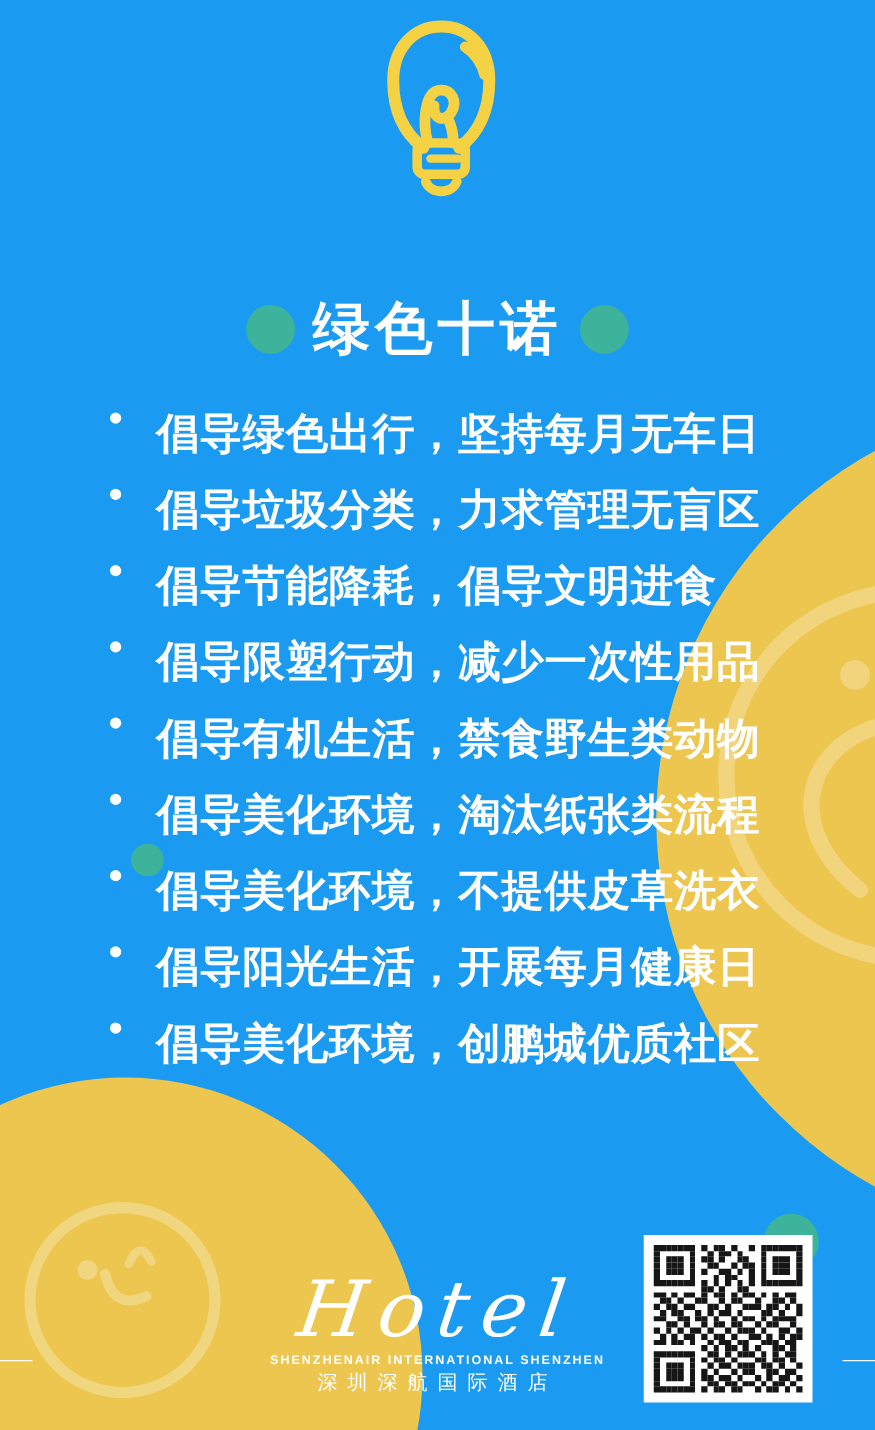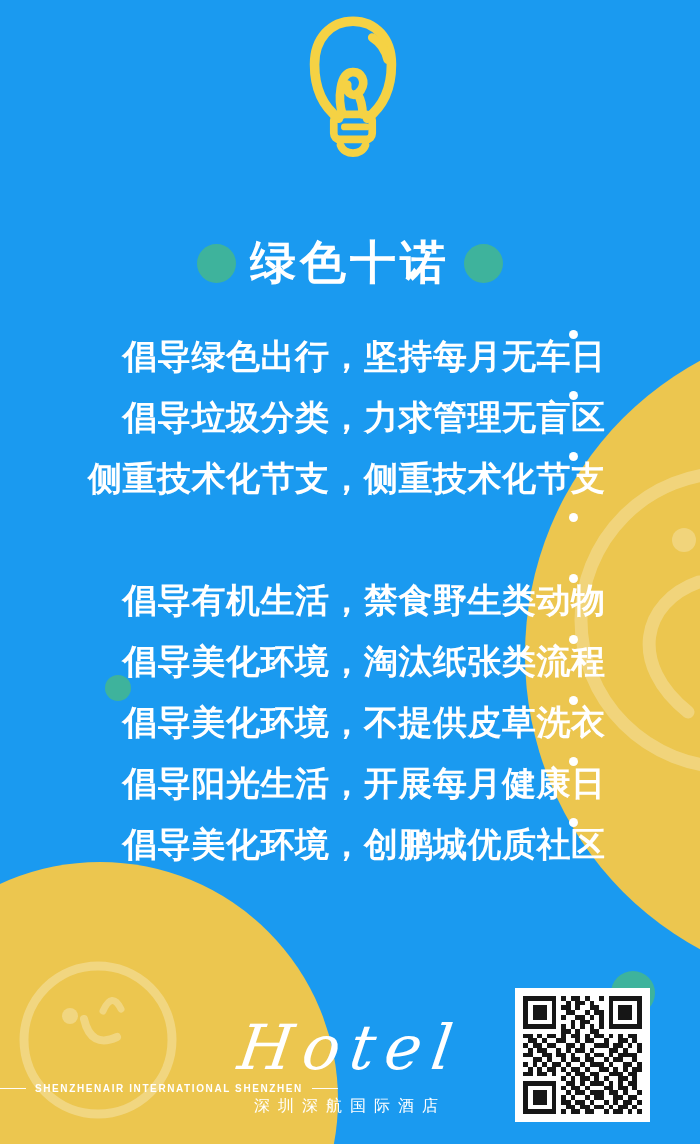--- a/index.html
+++ b/index.html
@@ -20,21 +20,21 @@
     display:flex;align-items:center;justify-content:center;gap:14px;
   }
   .title-dot{width:39px;height:39px;border-radius:50%;background:var(--teal,#3EB39C);}
   .page-title{
     margin:0;font-family:"Liberation Serif","DejaVu Serif",serif;
     font-size:46px;font-weight:bold;color:#fff;letter-spacing:4px;line-height:1;
   }
 
   
   .pledges{position:absolute;top:330px;left:88px;z-index:2;list-style:none;margin:0;padding:0;}
-  .pledge{height:61px;display:flex;align-items:flex-end;flex-direction:column;}
+  .pledge{height:61px;display:flex;align-items:flex-start;}
   .bullet{flex:none;width:9px;height:9px;border-radius:50%;background:#fff;margin-right:28px;}
   .pledge-text{
     font-size:34px;font-weight:bold;color:#fff;line-height:1;
     letter-spacing:0.5px;white-space:nowrap;
   }
 
   
   .qr{
     position:absolute;left:515px;top:988px;width:119px;height:118px;
     background:#fff;padding:8px;z-index:2;
@@ -43,21 +43,21 @@
   .qr .m{background:#161616;}
 
   
   .logo{position:absolute;left:0;top:1016px;width:100%;text-align:center;z-index:2;color:#fff;}
   .hotel-script{
     display:inline-block;margin:0;
     font-family:"DejaVu Serif","Liberation Serif",serif;font-style:italic;font-weight:normal;
     font-size:62px;line-height:64px;letter-spacing:10px;color:#fff;
     transform:skewX(-8deg);
   }
-  .logo-sub{display:flex;align-items:center;justify-content:flex-start;gap:9px;margin-top:3px;}
+  .logo-sub{display:flex;align-items:center;justify-content:space-between;gap:9px;margin-top:3px;}
   .logo-sub .line{width:26px;height:1px;background:rgba(255,255,255,.95);}
   .sub-text{font-size:10px;font-weight:bold;letter-spacing:1.6px;color:#fff;}
   .logo-cn{margin-top:2px;font-size:16px;letter-spacing:8px;color:#fff;}
 </style>
 </head>
 <body>
 
 <div class="poster">
 
   <svg class="decor" viewBox="0 0 700 1144" aria-hidden="true">
@@ -107,24 +107,25 @@
     <li class="pledge">
       <span class="bullet"></span>
       <span class="pledge-text">倡导绿色出行，坚持每月无车日</span>
     </li>
     <li class="pledge">
       <span class="bullet"></span>
       <span class="pledge-text">倡导垃圾分类，力求管理无盲区</span>
     </li>
     <li class="pledge">
       <span class="bullet"></span>
-      <span class="pledge-text">侧重技术化节支，侧重技术化节支</span>
-    </li>
-    <li class="pledge">
-      <span class="bullet"></span>
+      <span class="pledge-text">倡导节能降耗，倡导文明进食</span>
+    </li>
+    <li class="pledge">
+      <span class="bullet"></span>
+      <span class="pledge-text">倡导限塑行动，减少一次性用品</span>
     </li>
     <li class="pledge">
       <span class="bullet"></span>
       <span class="pledge-text">倡导有机生活，禁食野生类动物</span>
     </li>
     <li class="pledge">
       <span class="bullet"></span>
       <span class="pledge-text">倡导美化环境，淘汰纸张类流程</span>
     </li>
     <li class="pledge">

